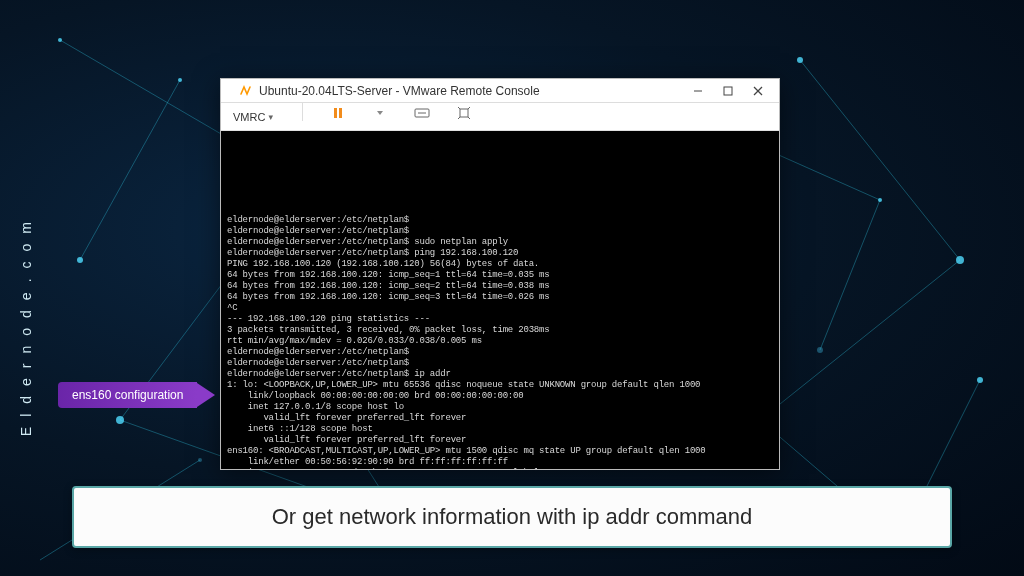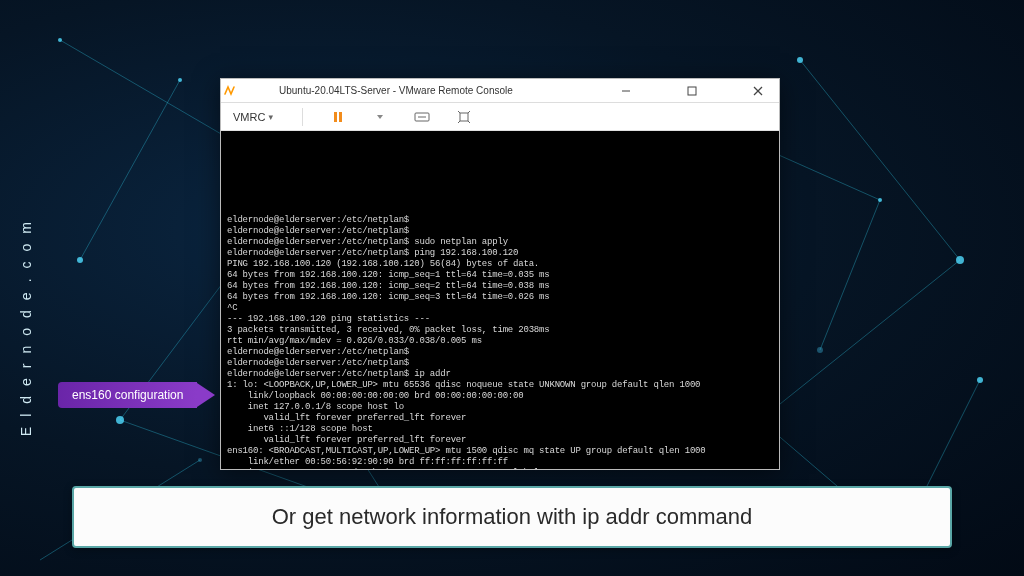--- a/index.html
+++ b/index.html
@@ -21,28 +21,28 @@
     font-weight: 300;
   }
 
   .vm-window {
     position: absolute; left: 220px; top: 78px; width: 560px; height: 392px;
     background: #fff; border: 1px solid #bbb; box-shadow: 0 4px 24px rgba(0,0,0,0.5);
     display: flex; flex-direction: column; z-index: 2;
   }
   .titlebar {
     height: 24px; background: #fff; display: flex; align-items: center;
-    padding: 0 6px 0 2px; font-size: 10px; color: #333; border-bottom: 1px solid #ddd; gap: 36px;
+    padding: 0 6px 0 18px; font-size: 12px; color: #333; border-bottom: 1px solid #ddd;
   }
   .title-icon { width: 14px; height: 14px; margin-right: 6px; display: inline-flex; align-items: center; justify-content: center; }
   .title-text { flex: 1; }
   .winbtn { width: 30px; height: 22px; display: flex; align-items: center; justify-content: center; color: #444; font-size: 12px; cursor: pointer; }
 
   .toolbar {
-    height: 28px; background: #fff; display: flex; align-items: center; padding: 0 8px;
+    height: 28px; background: #fff; display: flex; padding: 0 8px;
     border-bottom: 1px solid #e0e0e0; gap: 22px;
   }
   .tb-select { font-size: 11px; padding: 2px 4px; color: #333; display: flex; align-items: center; gap: 3px; cursor: pointer; }
   .tb-select::after { content: "▾"; font-size: 9px; color: #666; }
   .divider { width: 1px; height: 18px; background: #ddd; margin: 0 3px; }
   .tb-icon { width: 20px; height: 20px; display: flex; align-items: center; justify-content: center; cursor: pointer; }
 
   .console {
     flex: 1; background: #000; color: #d8d8d8; font-family: Liberation Mono, monospace;
     font-size: 9px; line-height: 11px; padding: 4px 6px; overflow: hidden; white-space: pre;

